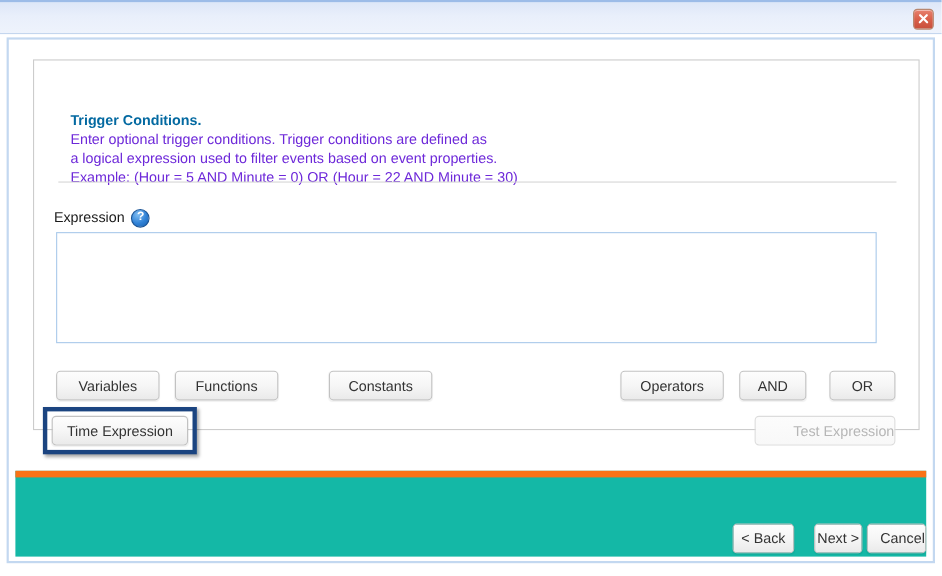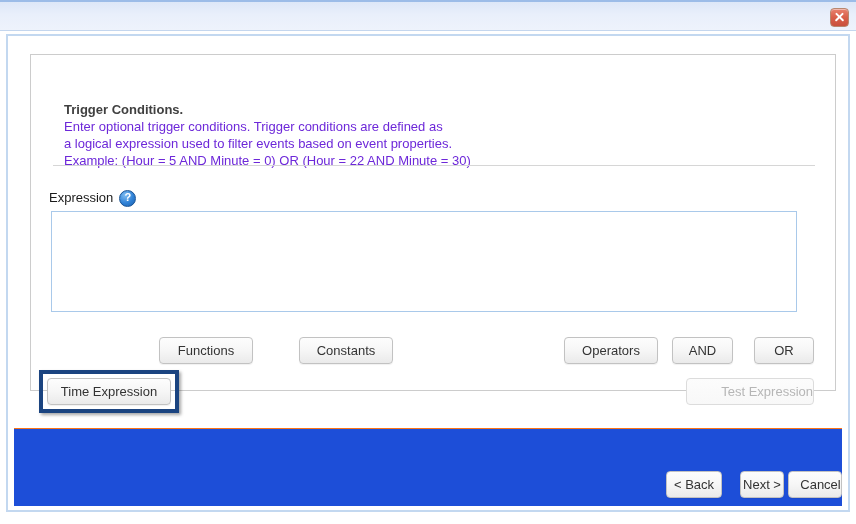--- a/index.html
+++ b/index.html
@@ -91,21 +91,21 @@
   }
 
   .intro {
     position: absolute;
     left: 33px; top: 46px;
     width: 740px;
   }
   .intro-title {
     font-size: 13px;
     font-weight: bold;
-    color: #404040;
+    color: #0369a1;
     line-height: 17px;
   }
   .intro-line {
     font-size: 13px;
     color: #6d28d9;
     line-height: 17px;
     white-space: nowrap;
   }
   .divider {
     position: absolute;
@@ -207,22 +207,22 @@
   }
 
   
   .footer {
     position: absolute;
     left: 6px;
     top: 392px;
     width: 828px;
     height: 78px;
     box-sizing: border-box;
-    border-top: 1px solid #f97316;
-    background: #1d4ed8;
+    border-top: 6px solid #f97316;
+    background: #14b8a6;
   }
   .footer .btn { position: absolute; }
   .f-back   { right: 120px; top: 42px; width: 56px; }
   .f-next   { right: 58px;  top: 42px; width: 44px; }
   .f-cancel { right: 0px;   top: 42px; width: 54px; padding-left: 11px; }
 </style>
 </head>
 <body>
 
 <div class="dialog">
@@ -246,20 +246,21 @@
 
       <div class="field-label-row">
         <span class="field-label">Expression</span>
         <span class="help-icon">
             <span>?</span>
           </span>
       </div>
 
       <div class="expr-box"></div>
 
+      <div class="btn b-variables">Variables</div>
       <div class="btn b-functions">Functions</div>
       <div class="btn b-constants">Constants</div>
 
       <div class="btn b-operators">Operators</div>
       <div class="btn b-and">AND</div>
       <div class="btn b-or">OR</div>
 
       <div class="btn b-timeexpr">Time Expression</div>
       <div class="btn disabled b-testexpr">Test Expression</div>
 

